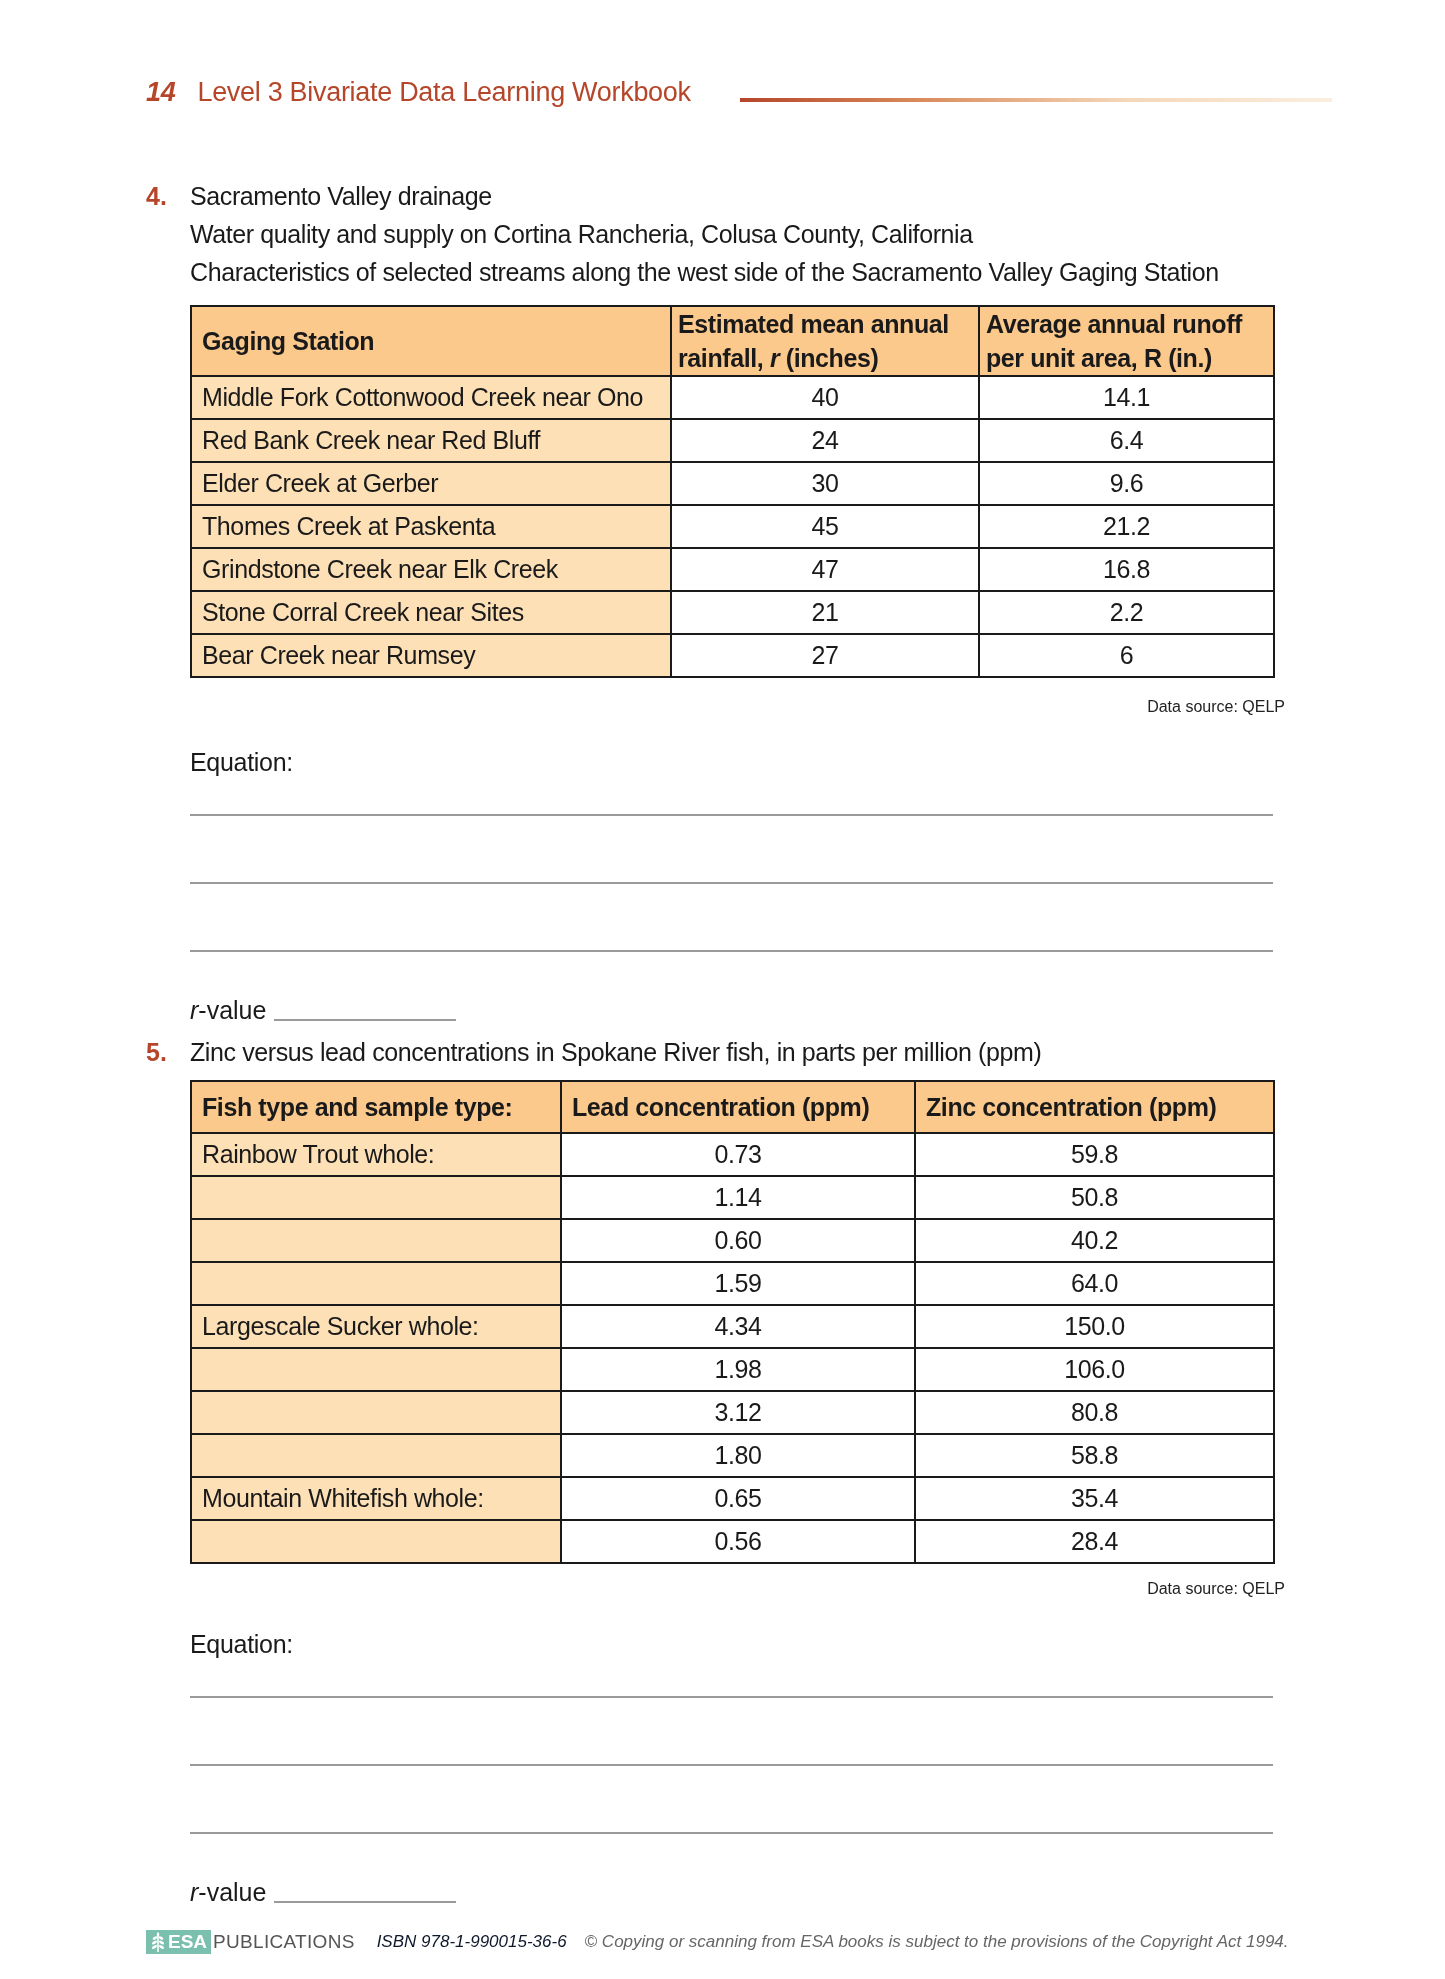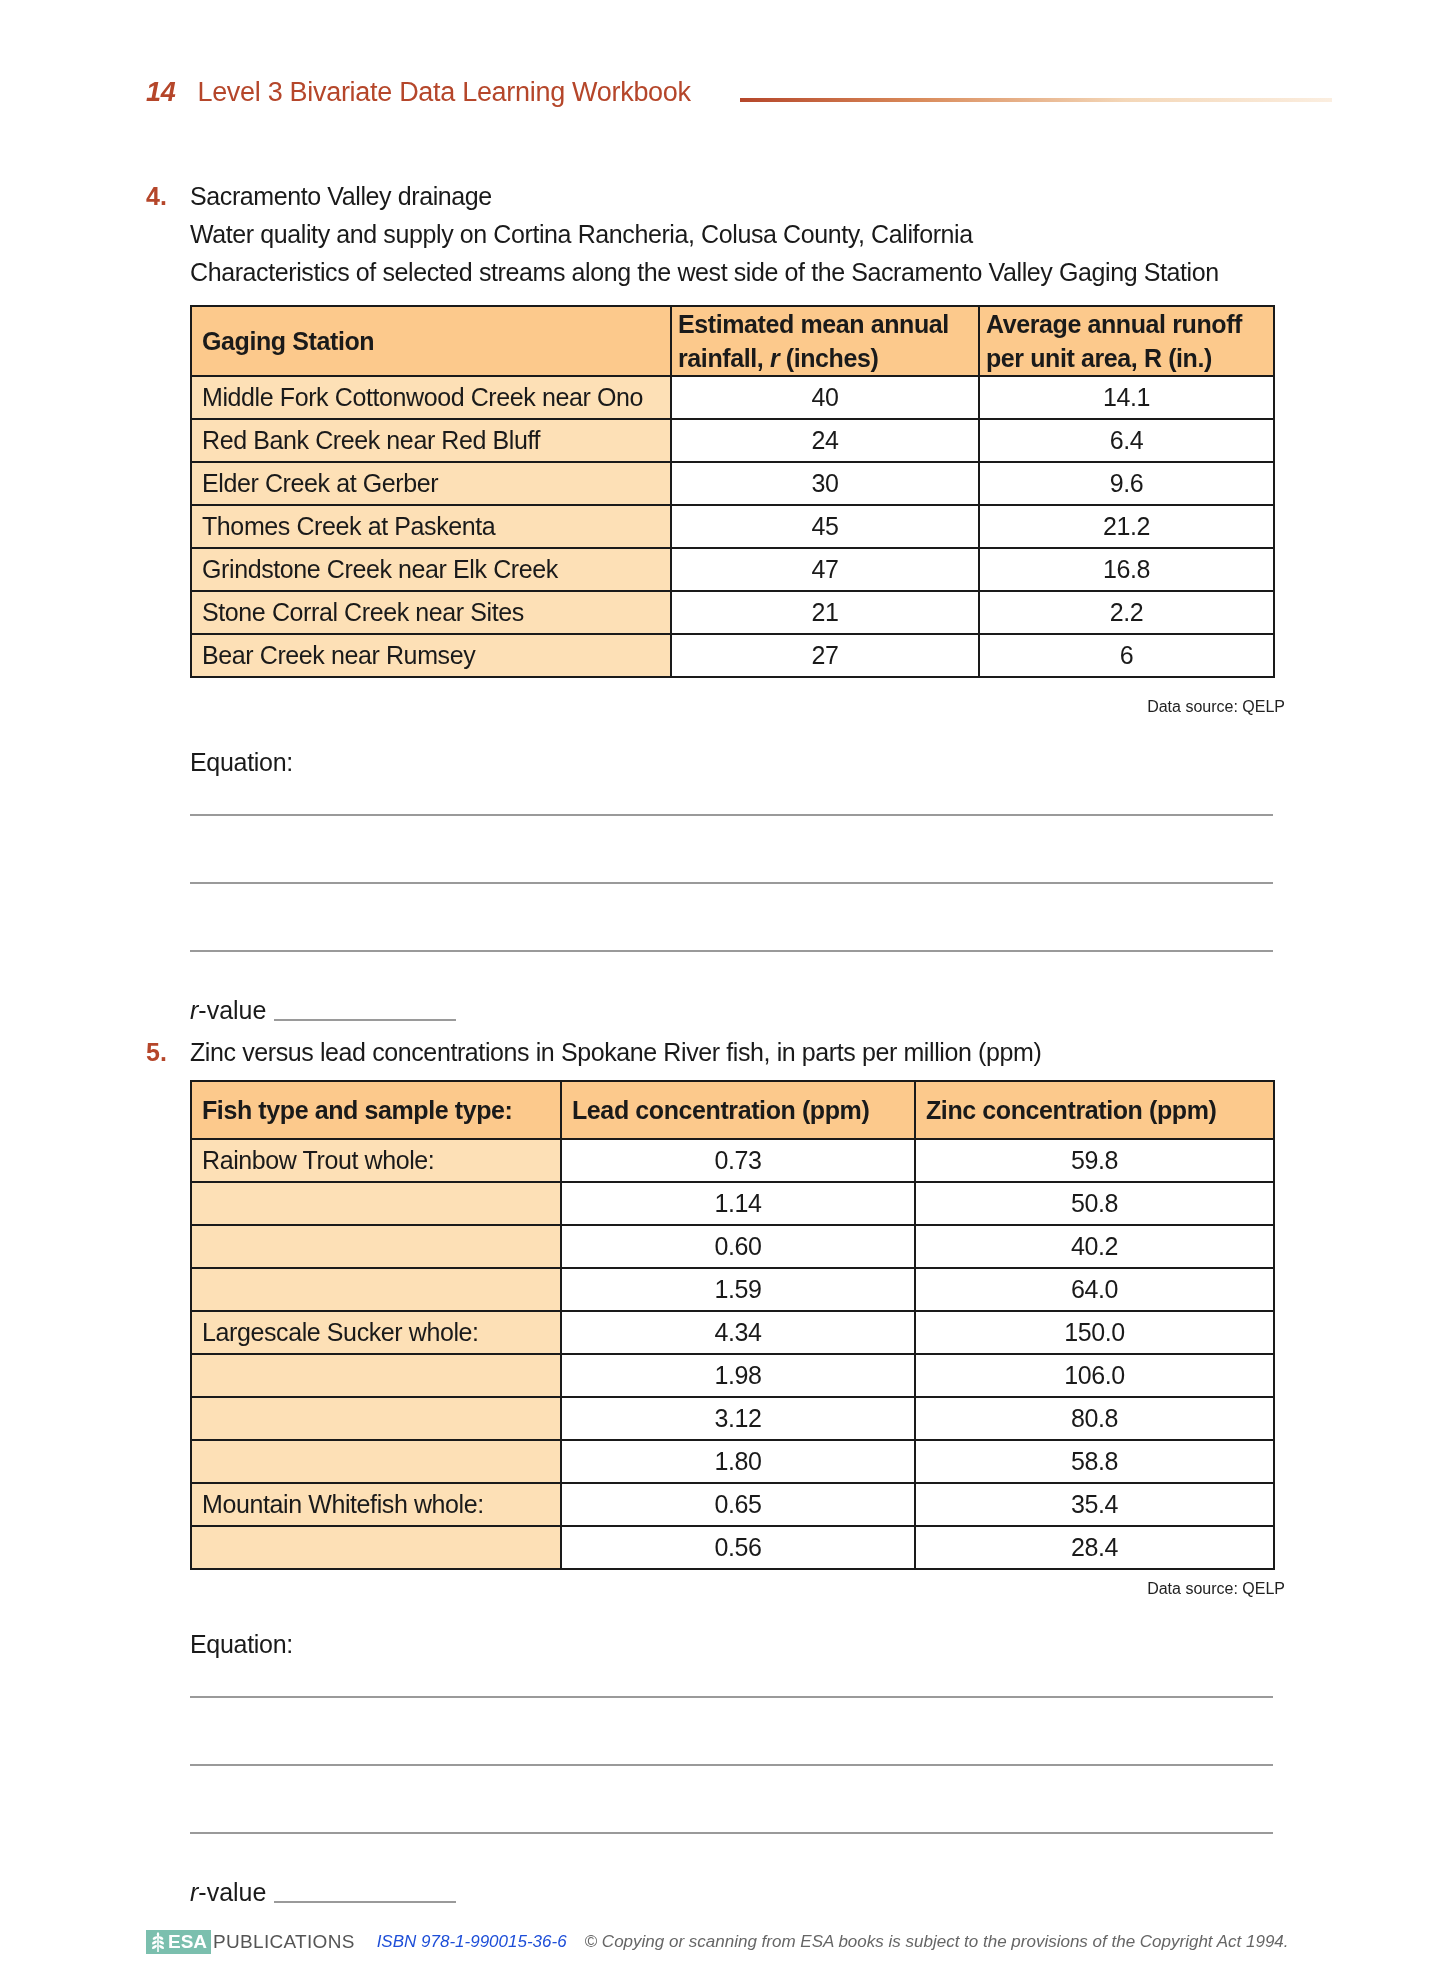--- a/index.html
+++ b/index.html
@@ -34,42 +34,42 @@
   }
   table.data th {
     background: #fcc98c; font-weight: bold; text-align: left; line-height: 34px;
   }
   table.data td.label { background: #fde0b6; text-align: left; }
   table.data td.num { background: #ffffff; text-align: center; }
   table.t1 { top: 305px; }
   table.t1 thead tr { height: 58px; }
   table.t1 tbody tr { height: 43px; }
   table.t2 { top: 1080px; }
-  table.t2 thead tr { height: 58px; }
+  table.t2 thead tr { height: 52px; }
   table.t2 tbody tr { height: 43px; }
   .source {
     position: absolute; right: 160px; font-size: 16px; color: #222;
   }
   .label-text { position: absolute; left: 190px; font-size: 25px; letter-spacing: -0.3px; }
   .answer-line {
     position: absolute; left: 190px; width: 1083px; height: 2px; background: #9a9a9a;
   }
   .rvalue { position: absolute; left: 190px; font-size: 25px; display: flex; align-items: flex-end; }
   .rvalue .r-italic { font-style: italic; }
   .rvalue .blank { display: inline-block; width: 182px; height: 2px; background: #9a9a9a; margin-left: 8px; margin-bottom: 4px; }
   .footer {
     position: absolute; left: 146px; top: 1928px; height: 28px;
     display: flex; align-items: center; font-size: 17px; white-space: nowrap;
   }
   .footer .logo-box {
     background: #7bbfae; color: #fff; font-weight: bold; font-size: 19px;
     padding: 0 4px; height: 24px; display: flex; align-items: center; gap: 2px;
   }
   .footer .logo-pub { color: #555; font-size: 19px; margin-left: 2px; margin-right: 22px; letter-spacing: 0.3px; }
-  .footer .isbn { color: #1d4ed8; font-style: italic; margin-right: 18px; }
+  .footer .isbn { color: #0f172a; font-style: italic; margin-right: 18px; }
   .footer .copy { color: #666; font-style: italic; }
 </style>
 </head>
 <body>
 
 <div class="page-header">
   <span class="page-num">14</span>
   <span>Level 3 Bivariate Data Learning Workbook</span>
   <span class="rule"></span>
 </div>

